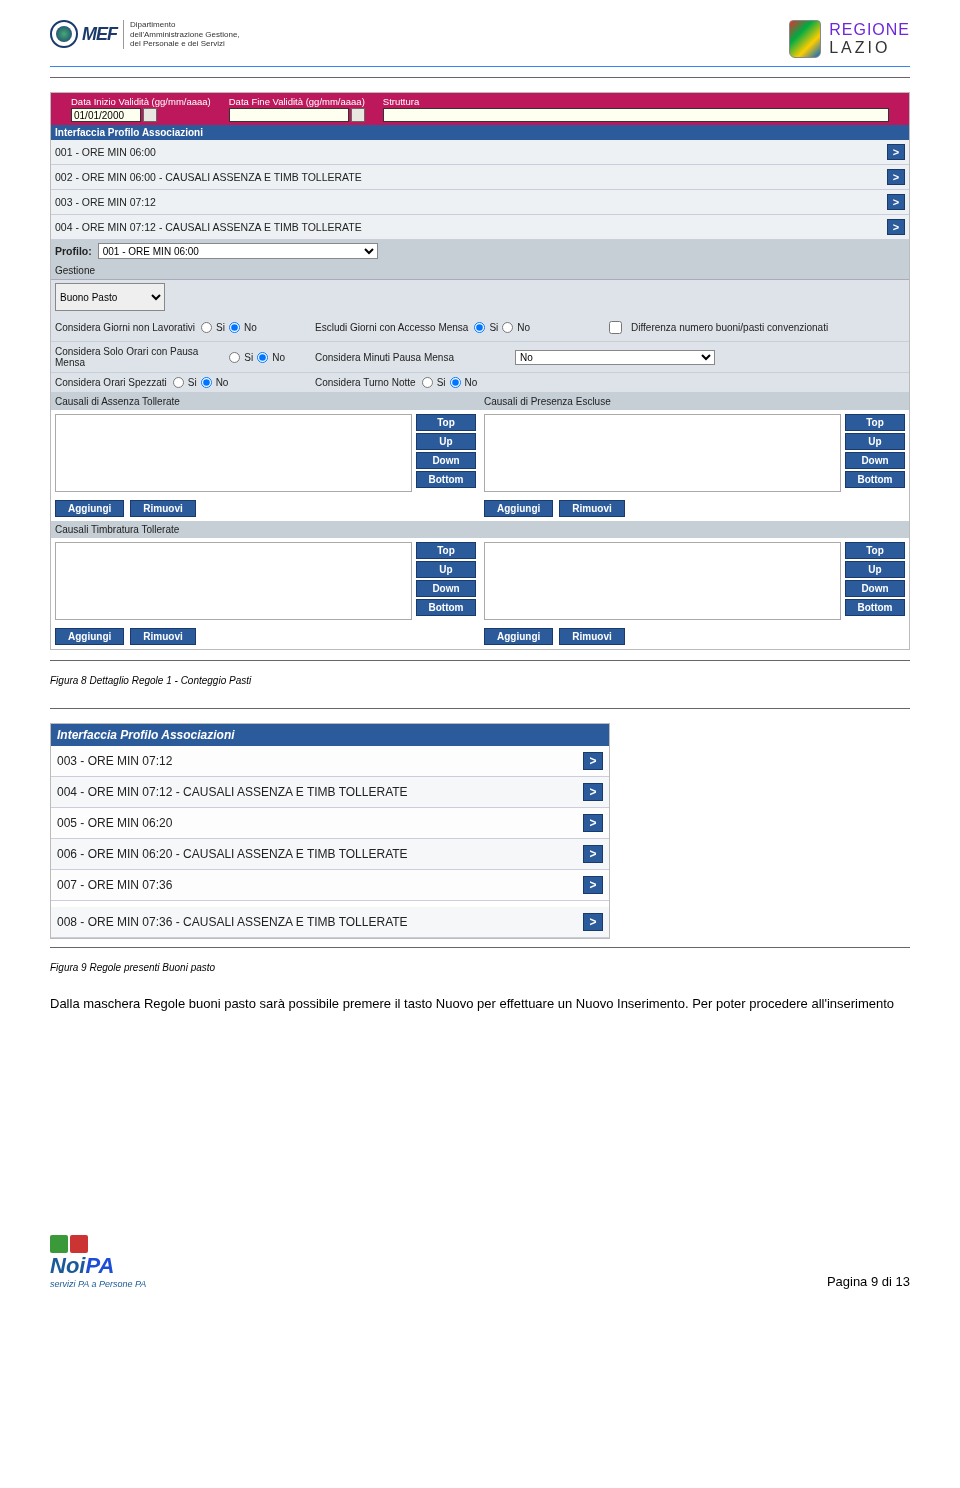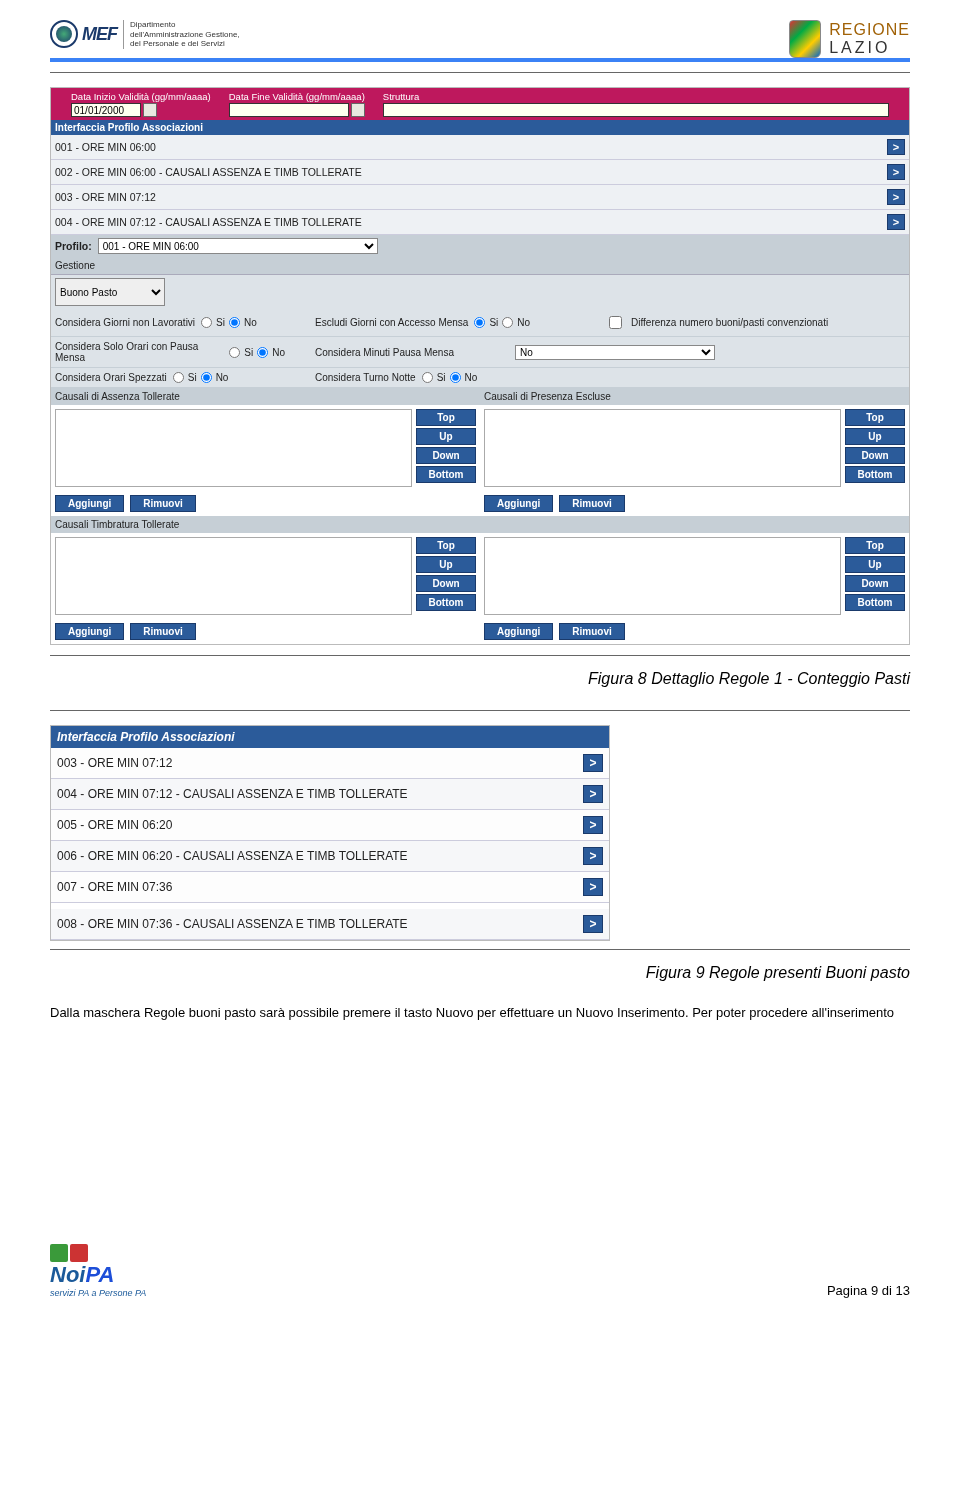--- a/index.html
+++ b/index.html
@@ -1,26 +1,26 @@
 <!DOCTYPE html>
 <html><head>
 <meta charset="utf-8">
 <style>
   * { box-sizing: border-box; }
   body { margin: 0; padding: 0; font-family: Arial, Helvetica, sans-serif; background: #fff; width: 960px; }
   .page { width: 960px; padding: 20px 50px 40px 50px; position: relative; }
-  .header { display: flex; justify-content: space-between; align-items: flex-start; border-bottom: 4px solid #3b82f6; margin-bottom: 10px; }
+  .header { display: flex; justify-content: space-between; align-items: flex-start; padding-bottom: 8px; border-bottom: 1px solid #3b82f6; margin-bottom: 10px; }
   .header-left { display: flex; align-items: flex-start; gap: 6px; }
   .mef-logo { display: flex; align-items: center; }
   .mef-text { font-weight: bold; font-size: 18px; font-style: italic; color: #1b3a6b; letter-spacing: -1px; }
   .dept { font-size: 8px; color: #333; line-height: 1.2; border-left: 1px solid #999; padding-left: 6px; }
   .header-right { display: flex; align-items: center; gap: 8px; }
   .lazio-crest { width: 32px; height: 38px; background: linear-gradient(135deg,#d33,#0a4,#fc0,#06c); border: 1px solid #888; border-radius: 4px 4px 6px 6px; }
   .lazio-text { font-size: 8px; color: #333; }
-  .lazio-text .r1 { font-size: 16px; font-weight: 300; letter-spacing: 1px; color:#a16207; }
+  .lazio-text .r1 { font-size: 16px; font-weight: 300; letter-spacing: 1px; color:#6d28d9; }
   .lazio-text .r2 { font-size: 16px; font-weight: 300; letter-spacing: 3px; color:#333;}
 
   .hr-sep { border: none; border-top: 1px solid #666; margin: 8px 0 14px 0; }
 
   
   .shot { border: 1px solid #bbb; font-size: 10px; color: #222; margin-bottom: 10px; }
   .shot .hdr-row { background: #2b5b9a; color: #fff; font-weight: bold; padding: 2px 4px; font-size: 10px; }
   .shot .grey-row { background: #dde3e8; padding: 2px 4px; font-size: 10px; color:#333; }
   .shot .grey-row2 { background: #c6cfd6; padding: 3px 4px; font-size: 10px; color:#222; border-bottom:1px solid #aab; }
   .field-row { display:flex; gap:18px; padding:3px 20px; background:#be185d; color:#fff; font-size:9.5px; align-items:center;}
@@ -45,21 +45,21 @@
   .dual-hdr { display:flex; }
   .dual-hdr .half { flex:1; background:#c6cfd6; padding:3px 4px; font-size:10px; color:#222; }
   .dual-pane { display:flex; }
   .pane-half { flex:1; display:flex; padding:4px; gap:4px; }
   .listbox { flex:1; background:#fff; border:1px solid #aaa; height:78px; }
   .btn-stack { display:flex; flex-direction:column; gap:2px; }
   .blue-btn { background:#2b5b9a; color:#fff; border:1px solid #1a3a6b; font-size:10px; font-weight:bold; width:60px; height:17px; display:flex; align-items:center; justify-content:center;}
   .btn-row { display:flex; gap:6px; padding:4px; }
   .grey-btn { background:#2b5b9a; color:#fff; border:1px solid #1a3a6b; font-size:10px; font-weight:bold; padding:2px 12px; height:17px; display:flex; align-items:center;}
 
-  .caption { font-style: italic; font-family: Tahoma, Verdana, sans-serif; font-size: 16px; margin: 8px 0 22px 0; text-align: right; }
+  .caption { font-style: italic; font-family: Tahoma, Verdana, sans-serif; font-size: 10px; margin: 8px 0 22px 0; }
 
   
   .shot2 { border:1px solid #bbb; width:560px; font-size:12px; margin-bottom:8px;}
   .shot2 .hdr { background:#2b5b9a; color:#fff; font-weight:bold; font-style:italic; padding:4px 6px; font-size:12px;}
   .shot2 .row2 { display:flex; justify-content:space-between; align-items:center; padding:6px 6px; border-bottom:1px solid #ccd; font-size:12px; color:#222; background:#fdfdfd;}
   .shot2 .row2.alt { background:#f6f7f9; }
   .shot2 .arrow { width:20px; height:18px; background:#2b5b9a; color:#fff; display:flex; align-items:center; justify-content:center; font-weight:bold; border:1px solid #1a3a6b;}
 
   .body-text { font-family: Tahoma, Verdana, sans-serif; font-size: 13px; line-height:1.45; margin-top:6px; }
 

